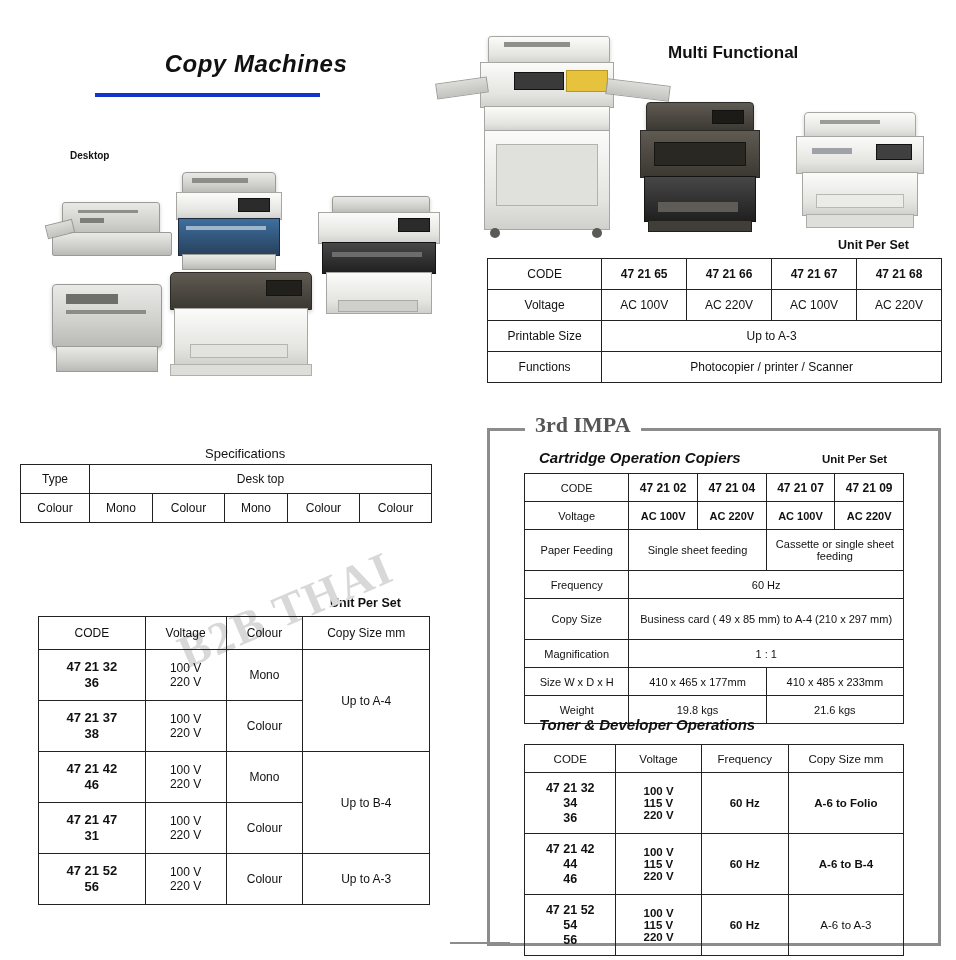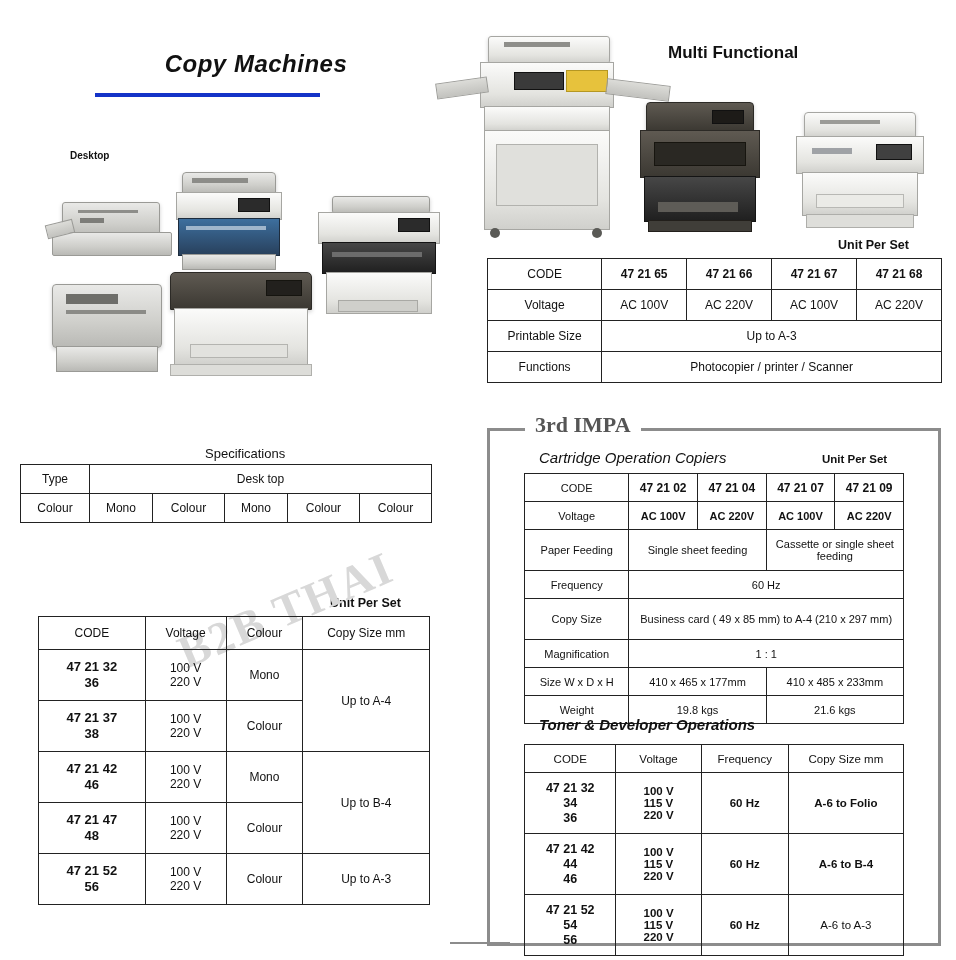--- a/index.html
+++ b/index.html
@@ -72,21 +72,21 @@
   
   #impa-panel{
     left:487px;top:428px;width:448px;height:512px;
     border:3px solid #8c8c8c;background:#fff;
   }
   #impa-title{
     left:525px;top:412px;background:#fff;padding:0 10px;
     font-size:22px;font-weight:bold;color:#555;
     font-family:"Liberation Serif", serif;
   }
-  #cartridge-title{left:539px;top:449px;font-size:15px;font-weight:normal;font-style:italic;}
+  #cartridge-title{left:539px;top:449px;font-size:15px;font-weight:bold;font-style:italic;}
   #cartridge-ups{left:822px;top:453px;font-size:11.5px;font-weight:bold;}
   #cartridge-table{left:524px;top:473px;width:380px;}
   #cartridge-table td{height:19px;font-size:11px;}
   #cartridge-table td.code{font-size:12px;}
 
   #toner-title{left:539px;top:716px;font-size:15px;font-weight:bold;font-style:italic;}
   #toner-table{left:524px;top:744px;width:380px;}
   #toner-table td{height:19px;font-size:11.5px;}
   #toner-table td.codecell{font-weight:bold;font-size:12.5px;line-height:15px;}
 
@@ -278,21 +278,21 @@
     <td>
       <div>100 V</div>
       <div>220 V</div>
     </td>
     <td>Mono</td>
     <td rowspan="2">Up to B-4</td>
   </tr>
   <tr>
     <td class="codecell" style="height:42px;">
       <div>47 21 47</div>
-      <div>48</div>
+      <div>31</div>
     </td>
     <td>
       <div>100 V</div>
       <div>220 V</div>
     </td>
     <td>Colour</td>
   </tr>
   <tr>
     <td class="codecell" style="height:42px;">
       <div>47 21 52</div>

